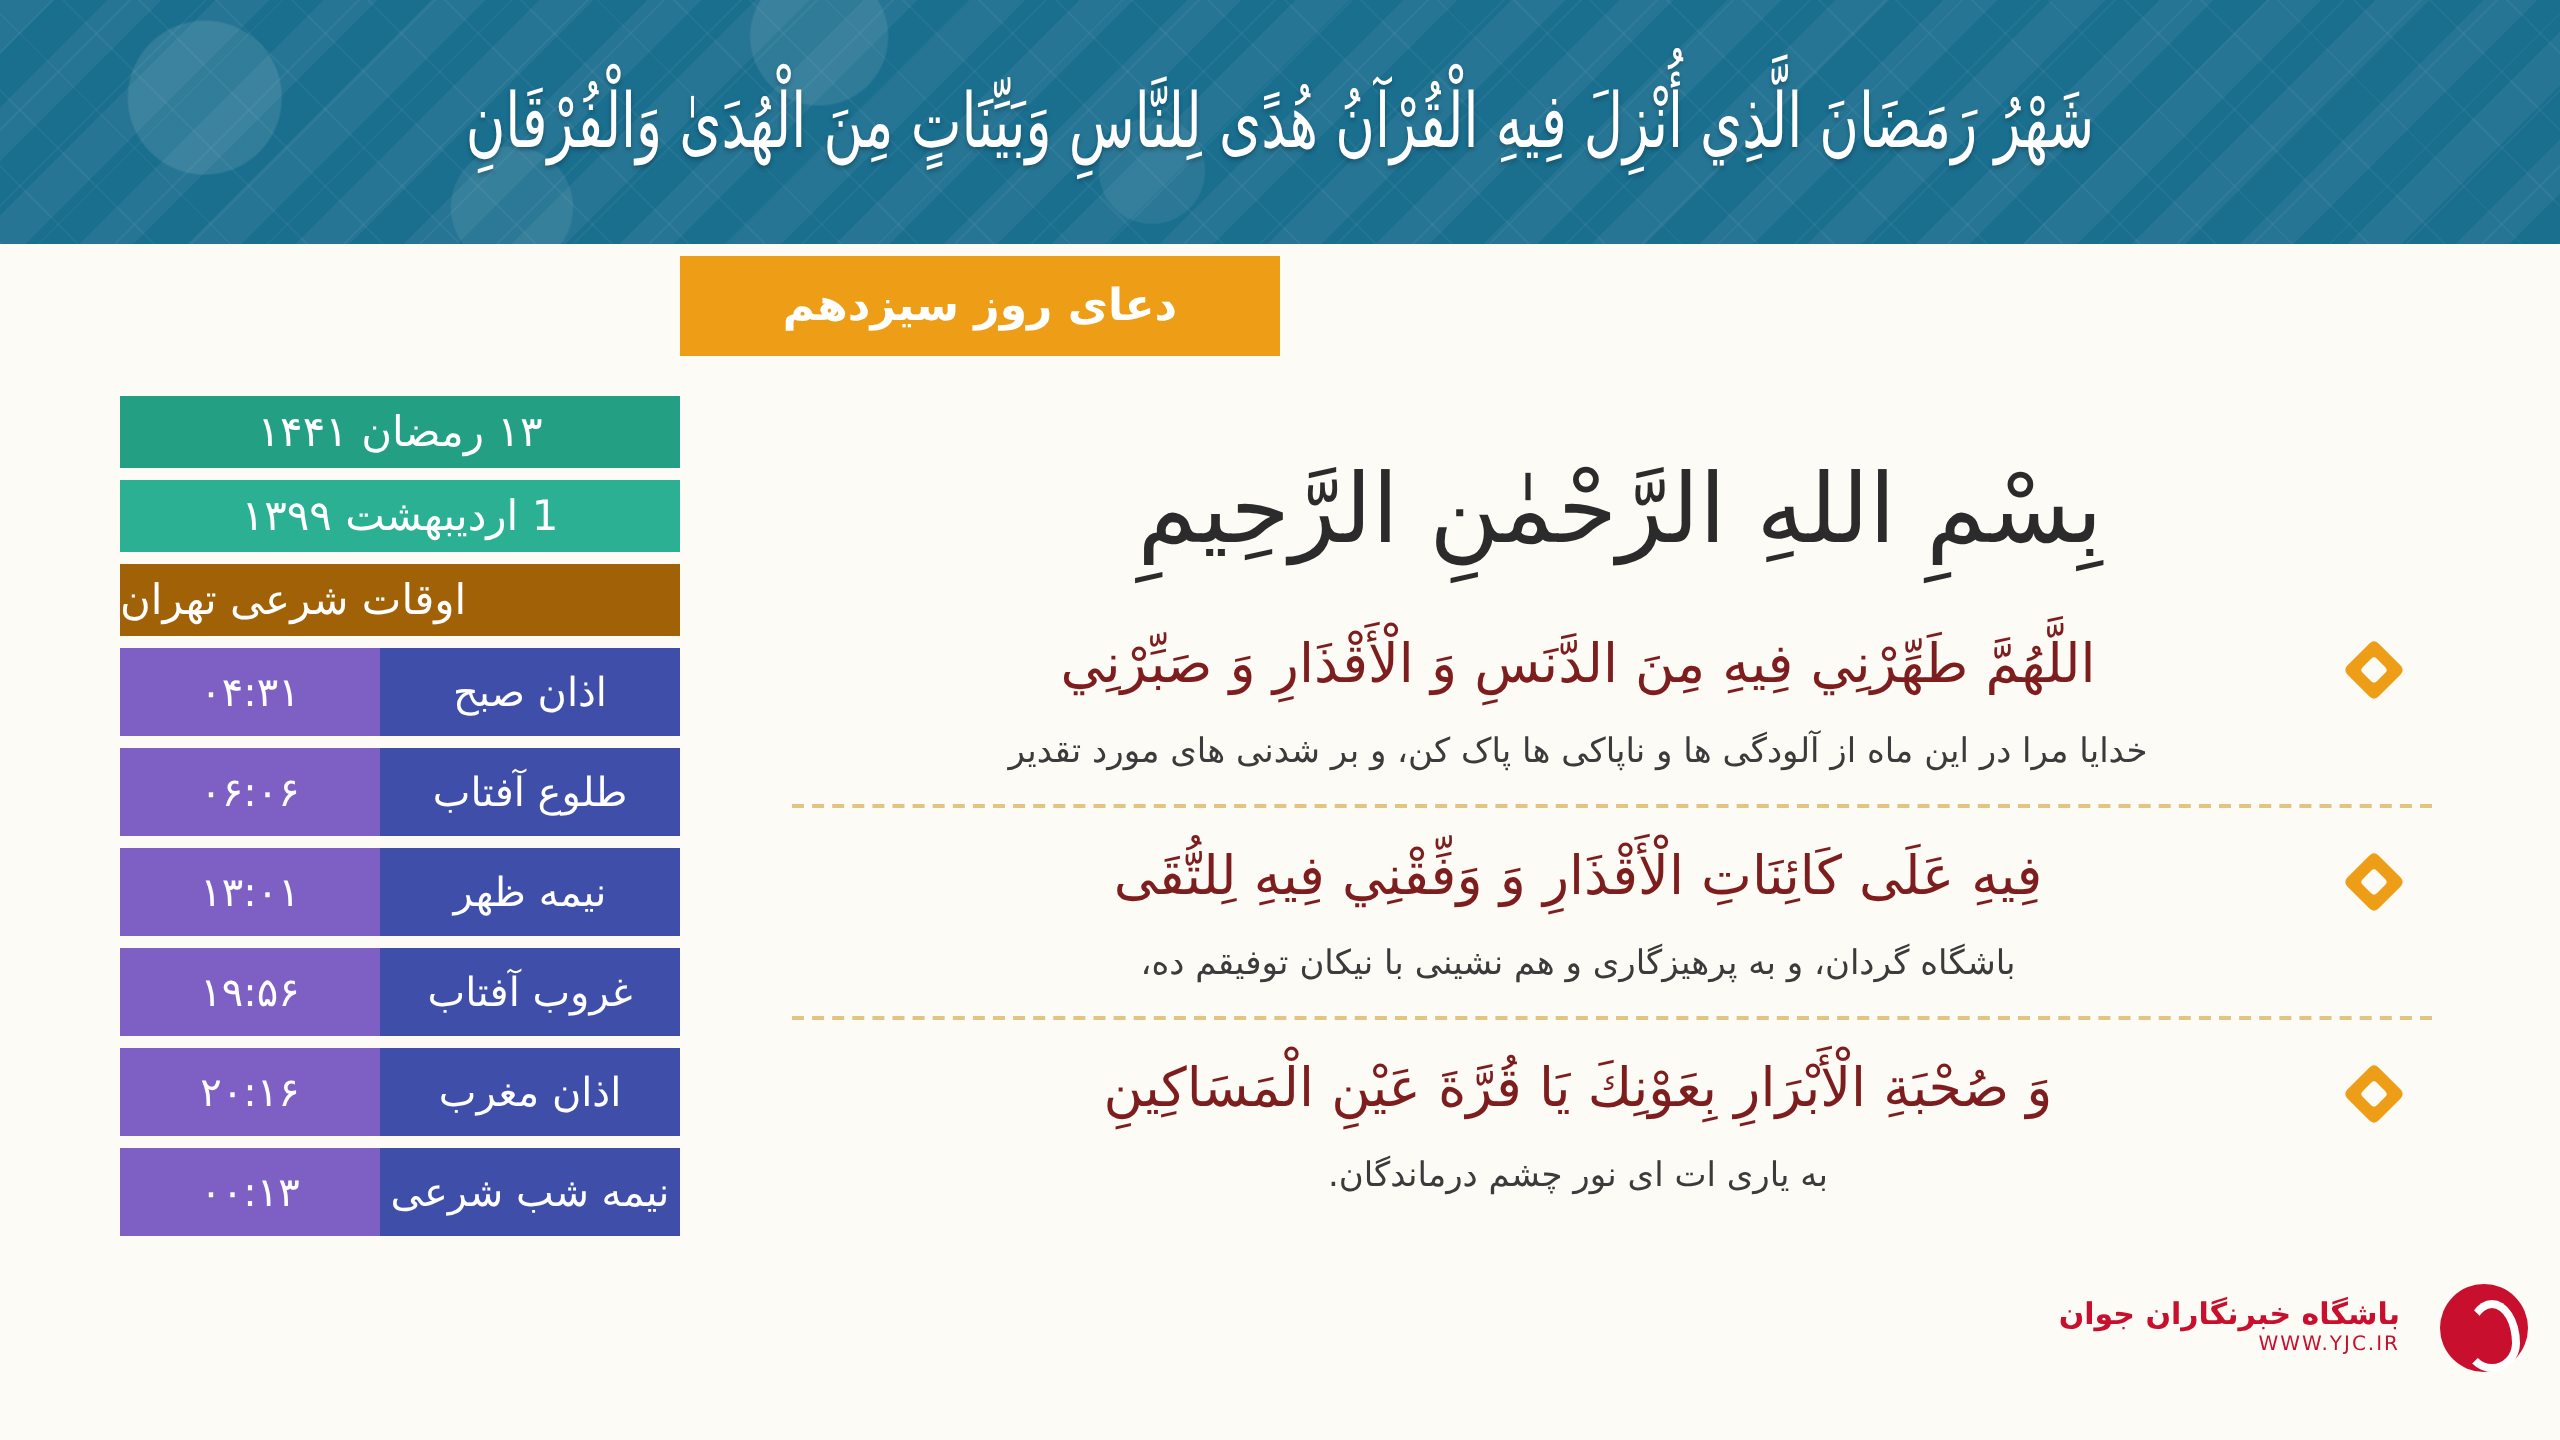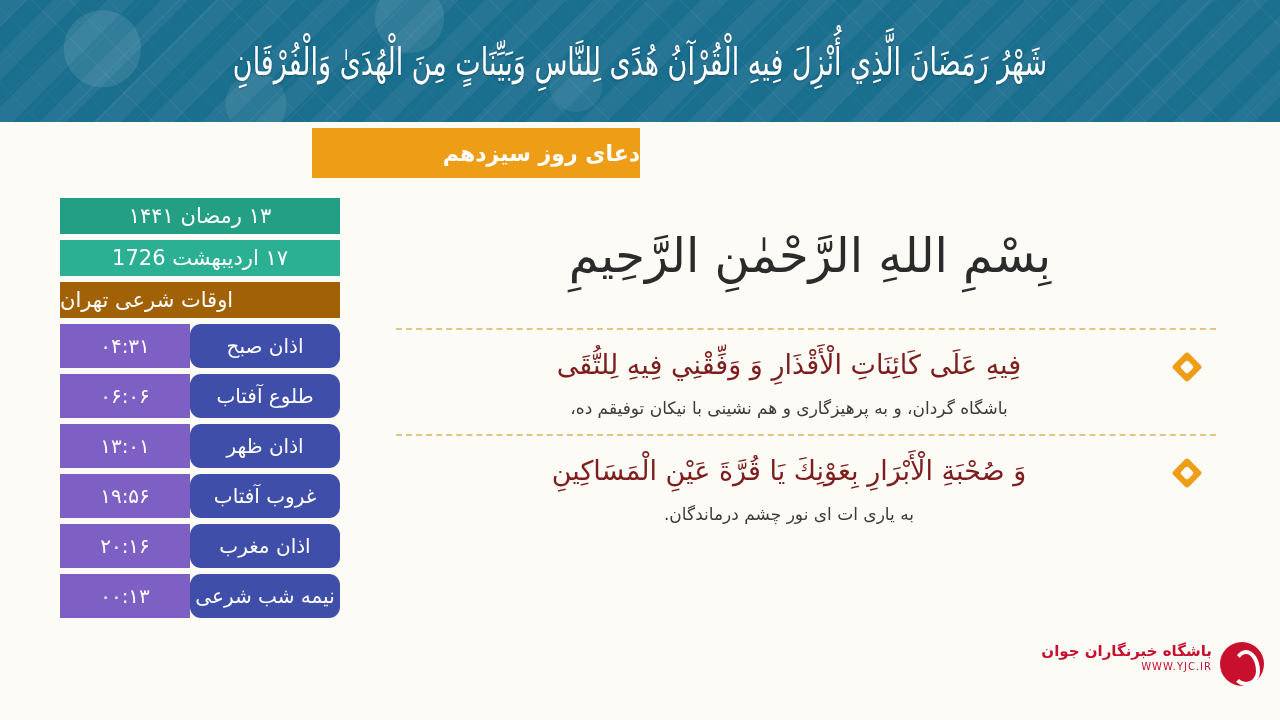--- a/index.html
+++ b/index.html
@@ -61,23 +61,23 @@
   .header-calligraphy span {
     display: inline-block;
     transform: translateX(-50%) scaleY(1.45) scaleX(.92);
     transform: scaleY(1.4);
   }
 
   
   .title-ribbon {
     position: absolute;
     top: 128px; right: 640px;
-    width: 328px; height: 50px;
+    width: 300px; height: 50px;
     background: #ee9d17;
-    display: flex; align-items: center; justify-content: flex-start;
+    display: flex; align-items: center; justify-content: center;
     color: #ffffff;
     font-size: 22px;
     font-weight: bold;
     letter-spacing: .5px;
   }
 
   
   .bismillah {
     position: absolute;
     top: 215px; right: 340px;
@@ -148,21 +148,20 @@
   }
   .sb-green  { background: #23a083; }
   .sb-green2 { background: #2bb093; }
   .sb-blue   { background: #a16207; justify-content: flex-end; }
   .sb-label {
     width: 150px;
     background: #3f4ea8;
     color: #fff;
     display: flex; align-items: center; justify-content: center;
     font-size: 20px;
-    border-radius: 11px;
   }
   .sb-time {
     width: 130px;
     background: #7e5fc4;
     color: #fff;
     display: flex; align-items: center; justify-content: center;
     font-size: 20px;
     direction: ltr;
   }
 
@@ -171,23 +170,23 @@
     position: absolute;
     top: 198px; left: 60px;
     width: 280px;
   }
 
   
   .logo {
     position: absolute;
     bottom: 34px; right: 16px;
     display: flex;
-    align-items: flex-start;
-    direction: rtl;
-    gap: 8px;
+    align-items: center;
+    direction: rtl;
+    gap: 20px;
   }
   .logo-mark {
     width: 44px; height: 44px;
     border-radius: 50%;
     background: #c8102e;
     position: relative;
     flex: none;
   }
   .logo-mark::before {
     content: "";
@@ -228,20 +227,25 @@
   <div class="title-ribbon">
     <span>دعای روز سیزدهم</span>
   </div>
 
   <div class="bismillah">
     <span>بِسْمِ اللهِ الرَّحْمٰنِ الرَّحِيمِ</span>
   </div>
 
   <div class="dua-area">
 
+    <div class="dua-block">
+      <div class="dua-marker"></div>
+      <div class="dua-arabic">اللَّهُمَّ طَهِّرْنِي فِيهِ مِنَ الدَّنَسِ وَ الْأَقْذَارِ وَ صَبِّرْنِي</div>
+      <div class="dua-farsi">خدایا مرا در این ماه از آلودگی ها و ناپاکی ها پاک کن، و بر شدنی های مورد تقدیر</div>
+    </div>
 
     <div class="dua-sep"></div>
 
     <div class="dua-block">
       <div class="dua-marker"></div>
       <div class="dua-arabic">فِيهِ عَلَى كَائِنَاتِ الْأَقْذَارِ وَ وَفِّقْنِي فِيهِ لِلتُّقَى</div>
       <div class="dua-farsi">باشگاه گردان، و به پرهیزگاری و هم نشینی با نیکان توفیقم ده،</div>
     </div>
 
     <div class="dua-sep"></div>
@@ -254,39 +258,39 @@
 
   </div>
 
   <div class="sidebar-wrap">
 
     <div class="sb-full sb-green">
       <span>۱۳ رمضان ۱۴۴۱</span>
     </div>
 
     <div class="sb-full sb-green2">
-      <span>۱۷ اردیبهشت 1726</span>
+      <span>1 اردیبهشت ۱۳۹۹</span>
     </div>
 
     <div class="sb-full sb-blue">
       <span>اوقات شرعی تهران</span>
     </div>
 
     <div class="sb-row">
       <div class="sb-label">اذان صبح</div>
       <div class="sb-time">۰۴:۳۱</div>
     </div>
 
     <div class="sb-row">
       <div class="sb-label">طلوع آفتاب</div>
       <div class="sb-time">۰۶:۰۶</div>
     </div>
 
     <div class="sb-row">
-      <div class="sb-label">اذان ظهر</div>
+      <div class="sb-label">نیمه ظهر</div>
       <div class="sb-time">۱۳:۰۱</div>
     </div>
 
     <div class="sb-row">
       <div class="sb-label">غروب آفتاب</div>
       <div class="sb-time">۱۹:۵۶</div>
     </div>
 
     <div class="sb-row">
       <div class="sb-label">اذان مغرب</div>

